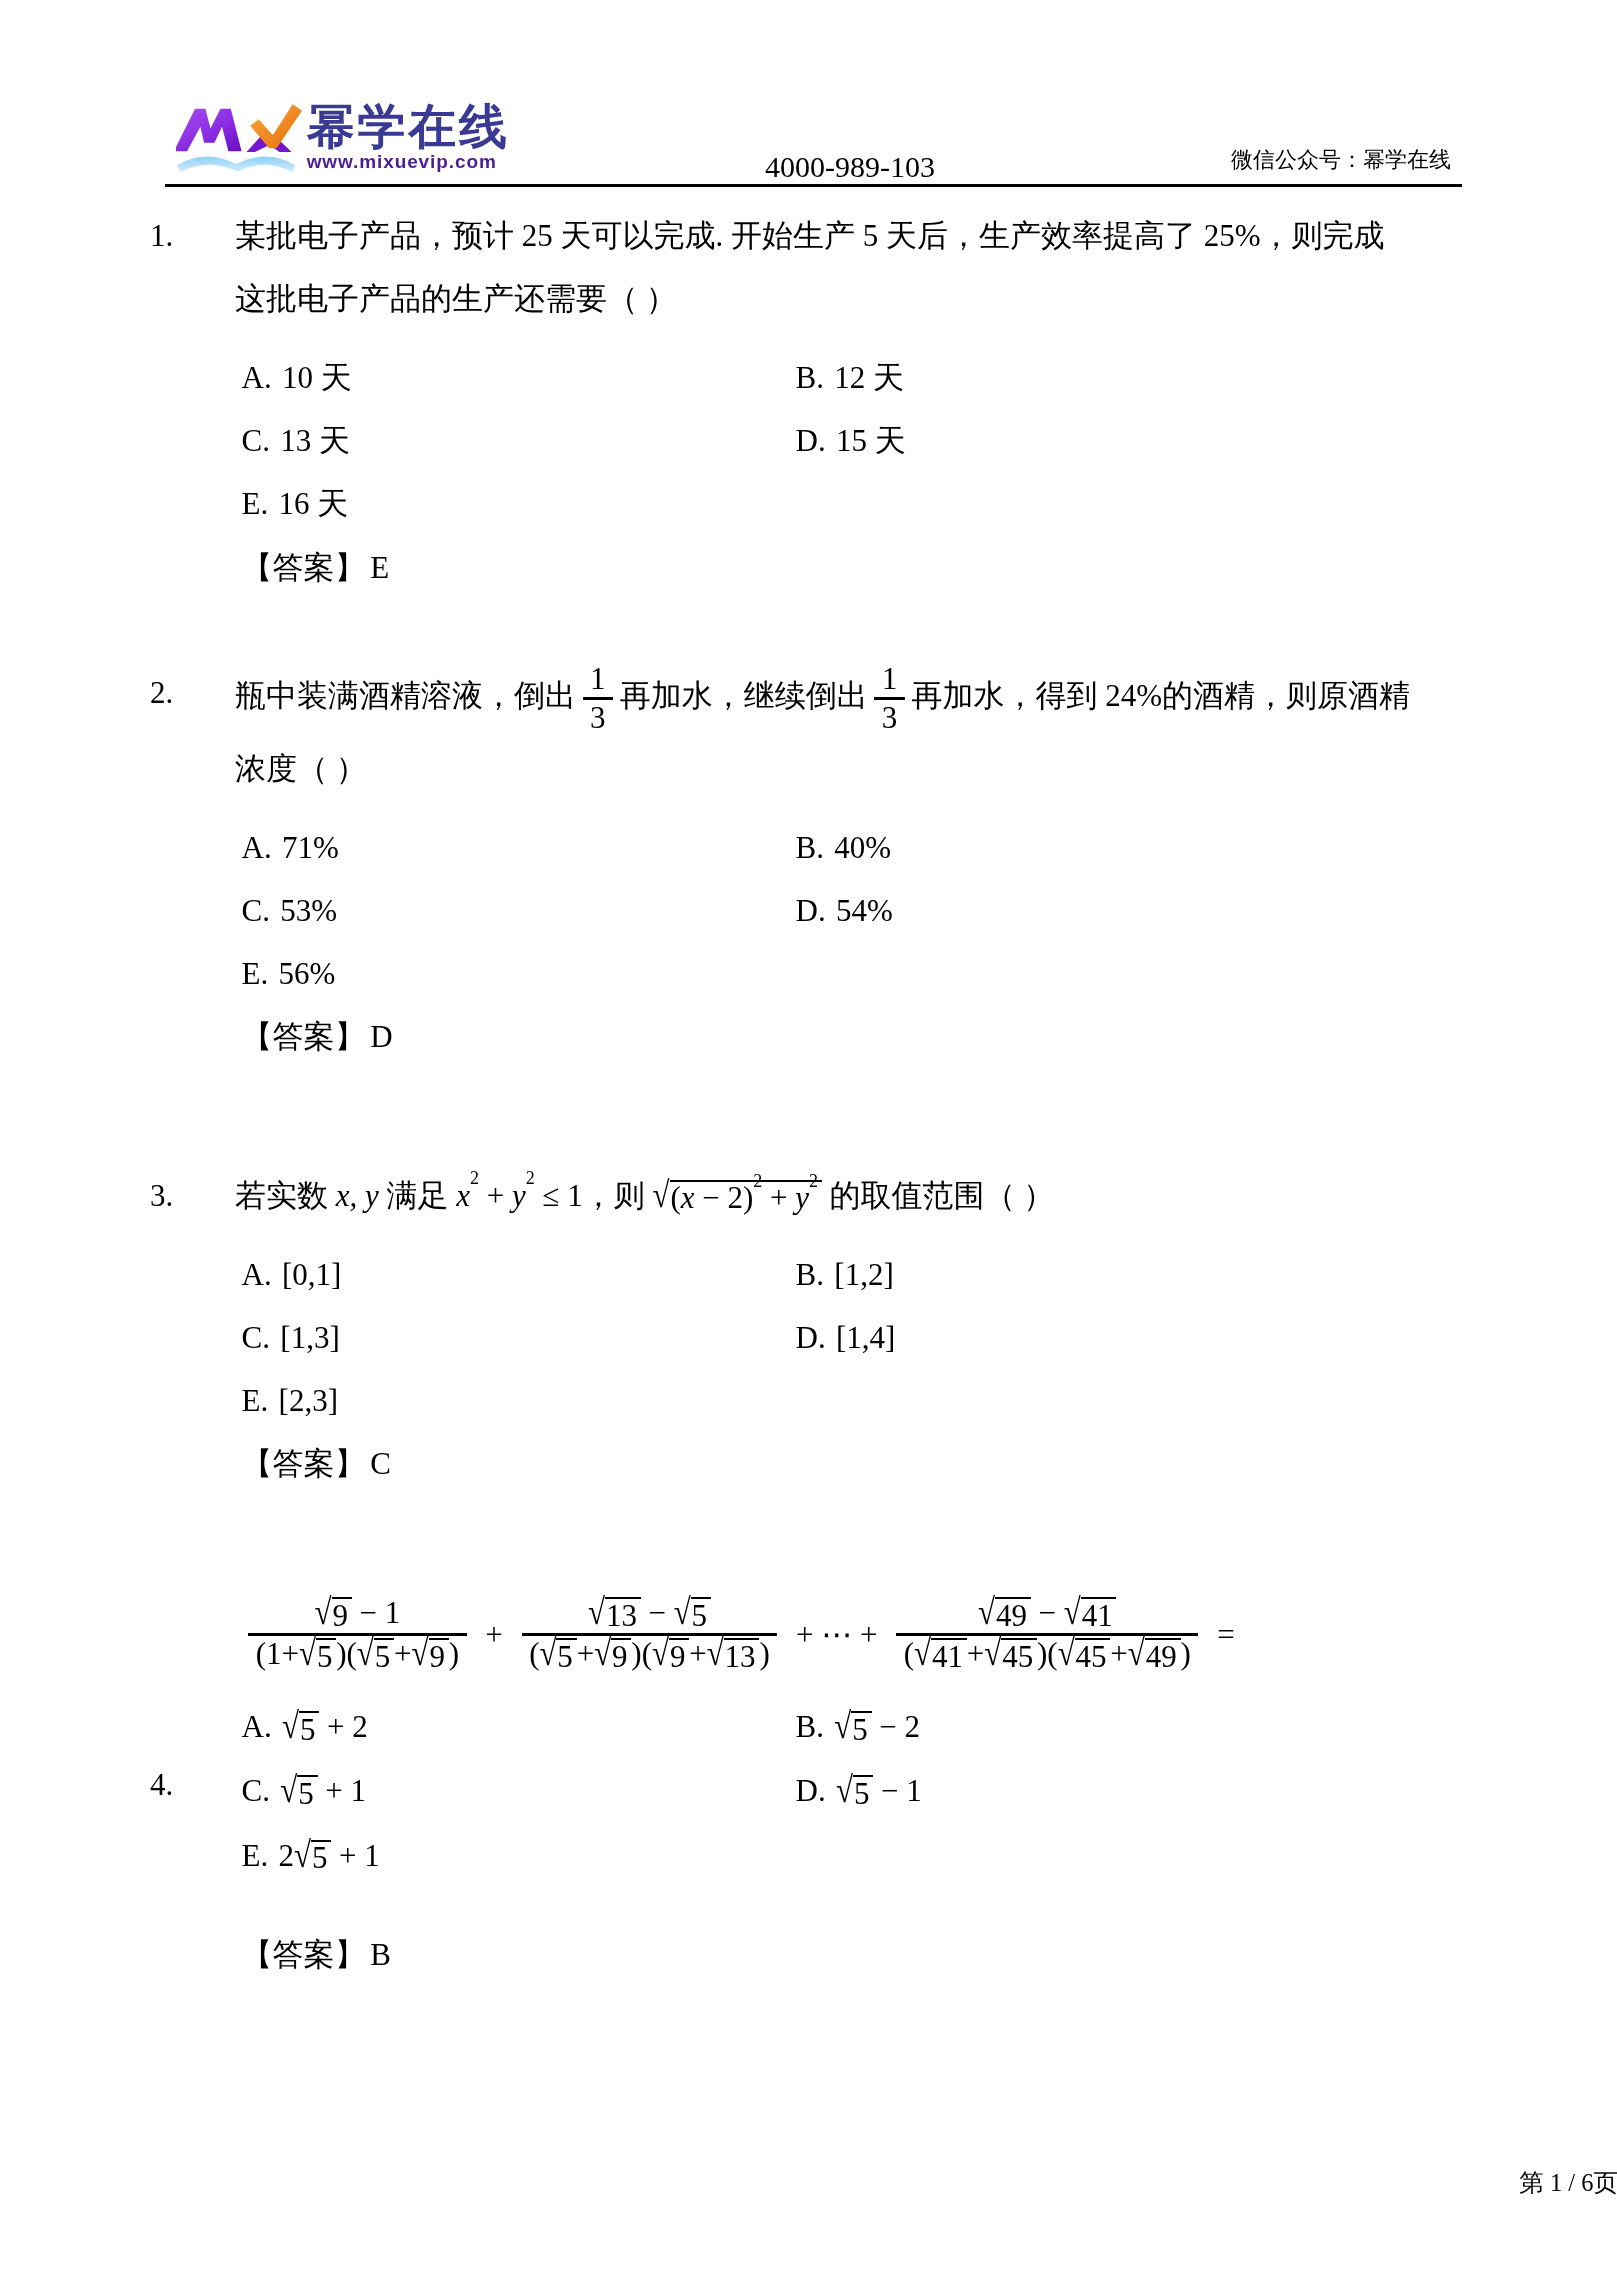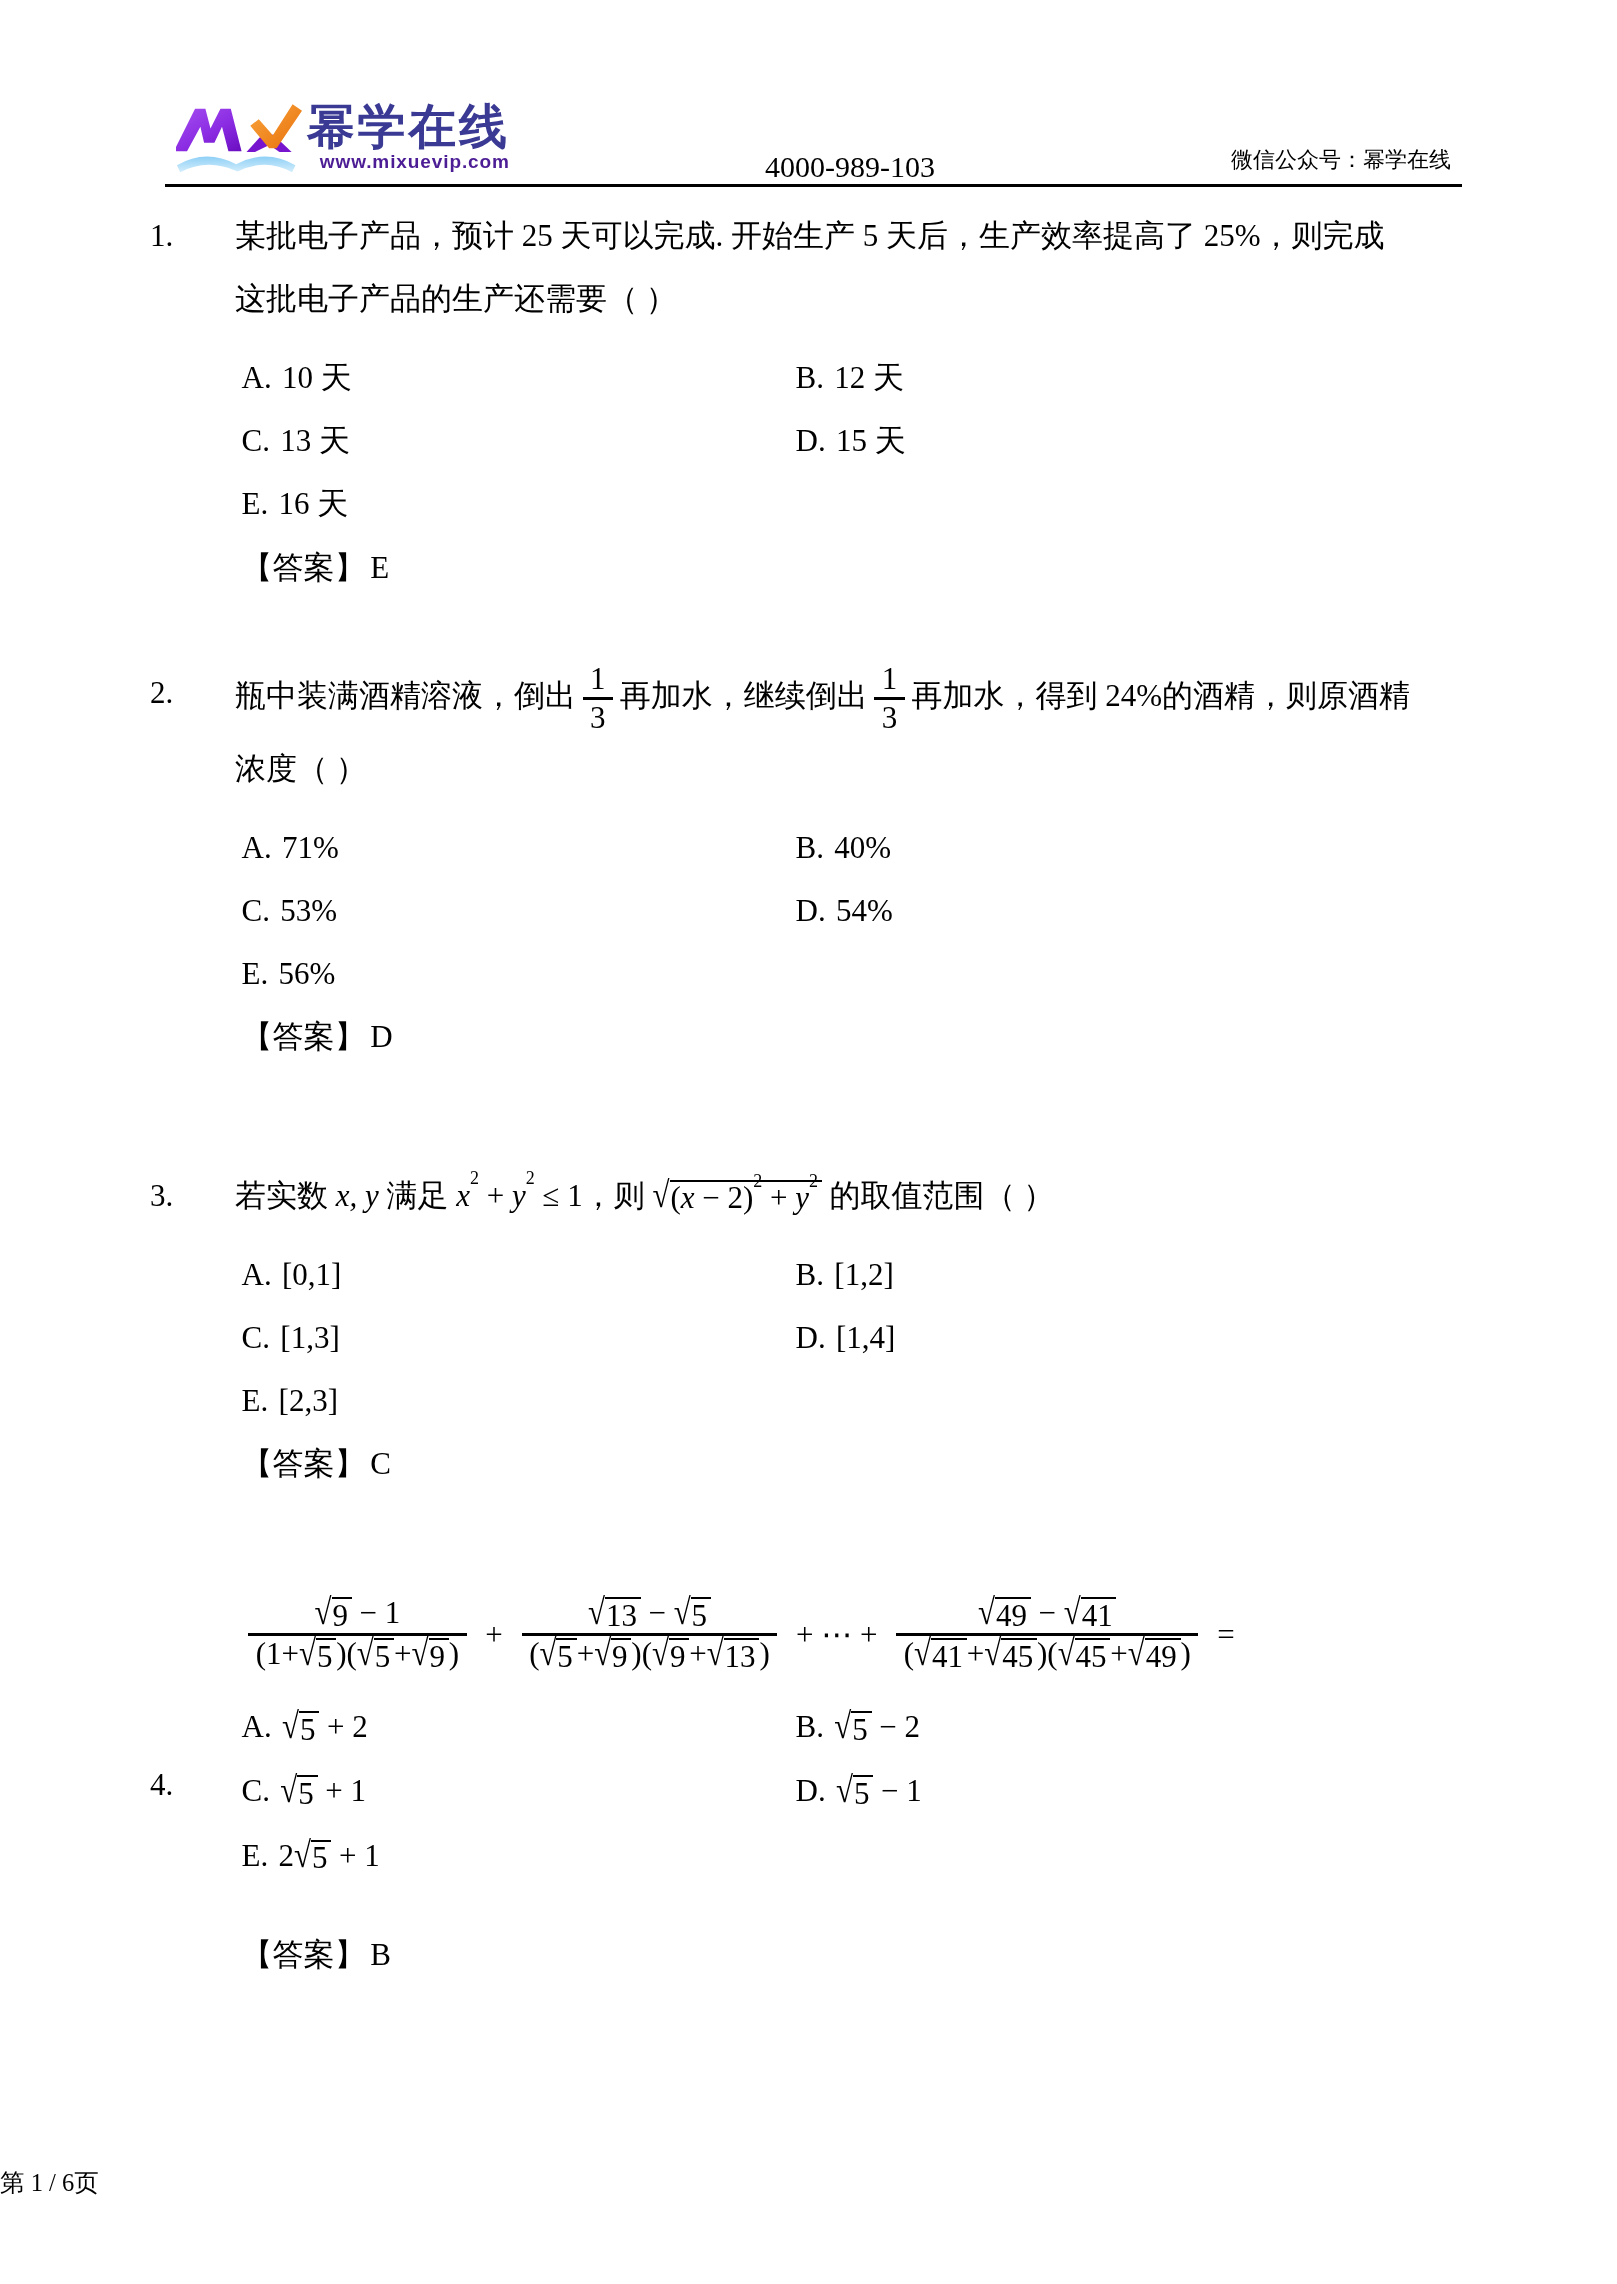--- a/index.html
+++ b/index.html
@@ -3,21 +3,21 @@
 <meta charset="utf-8">
 <style>
   html,body{margin:0;padding:0;}
   body{
     width:1618px;height:2284px;background:#ffffff;color:#000;
     font-family:"Liberation Serif", serif;font-size:31px;position:relative;
     -webkit-font-smoothing:antialiased;
   }
   
   .header{position:relative;height:188px;}
-  .logo{position:absolute;left:176px;top:103px;height:70px;display:flex;align-items:flex-end;text-align:right;}
+  .logo{position:absolute;left:176px;top:103px;height:70px;display:flex;align-items:flex-end;}
   .logo-mark{width:126px;height:70px;display:block;}
   .logo-text{display:flex;flex-direction:column;justify-content:flex-end;margin-left:4.7px;}
   .brand-cn{font-size:48px;line-height:48px;font-weight:bold;color:#3a3a94;letter-spacing:2.8px;white-space:nowrap;}
   .brand-url{font-size:19px;line-height:21.6px;font-weight:bold;color:#4c1d95;font-family:"Liberation Sans",sans-serif;letter-spacing:0.9px;}
   .phone{position:absolute;left:765px;top:151px;font-size:30px;line-height:31px;}
   .wechat{position:absolute;right:167px;top:144px;font-size:22px;line-height:31px;white-space:nowrap;}
   .header-rule{position:absolute;left:165px;top:184px;width:1297px;height:3.3px;background:#000;}
   
   .main{padding:0 146px 0 150px;}
   .q{display:grid;grid-template-columns:85px 1fr;}
@@ -39,21 +39,21 @@
   .mfrac{display:inline-flex;flex-direction:column;text-align:center;vertical-align:middle;margin:0 6.6px;}
   .mnum,.mden{display:block;padding:0.9px 7.5px;line-height:1.12;}
   .mden{border-top:3.3px solid #000;}
   .msqrt{display:inline-flex;align-items:flex-start;white-space:nowrap;}
   .mrdx{display:inline-block;line-height:1;transform:scaleY(1.18);transform-origin:50% 72%;}
   .mrad{display:inline-block;border-top:2.8px solid #000;padding:0.9px 3.8px 0 0.9px;line-height:1.05;}
   sup{font-size:0.58em;line-height:0;position:relative;top:-0.55em;}
   .mi{font-style:italic;}
   .equation{display:flex;align-items:center;column-gap:12.2px;padding-left:6.6px;}
   
-  .footer{position:absolute;left:0;right:0;top:2169px;text-align:left;font-size:24.5px;line-height:28px;}
+  .footer{position:absolute;left:0;right:0;top:2169px;text-align:right;font-size:24.5px;line-height:28px;}
 </style>
 </head>
 <body>
 
 <div class="header">
   <div class="logo">
     <svg class="logo-mark" viewBox="0 0 268 148" xmlns="http://www.w3.org/2000/svg" aria-hidden="true">
       <defs>
         <linearGradient id="gm" x1="0" y1="0" x2="1" y2="1">
           <stop offset="0" stop-color="#a44df0"></stop>

